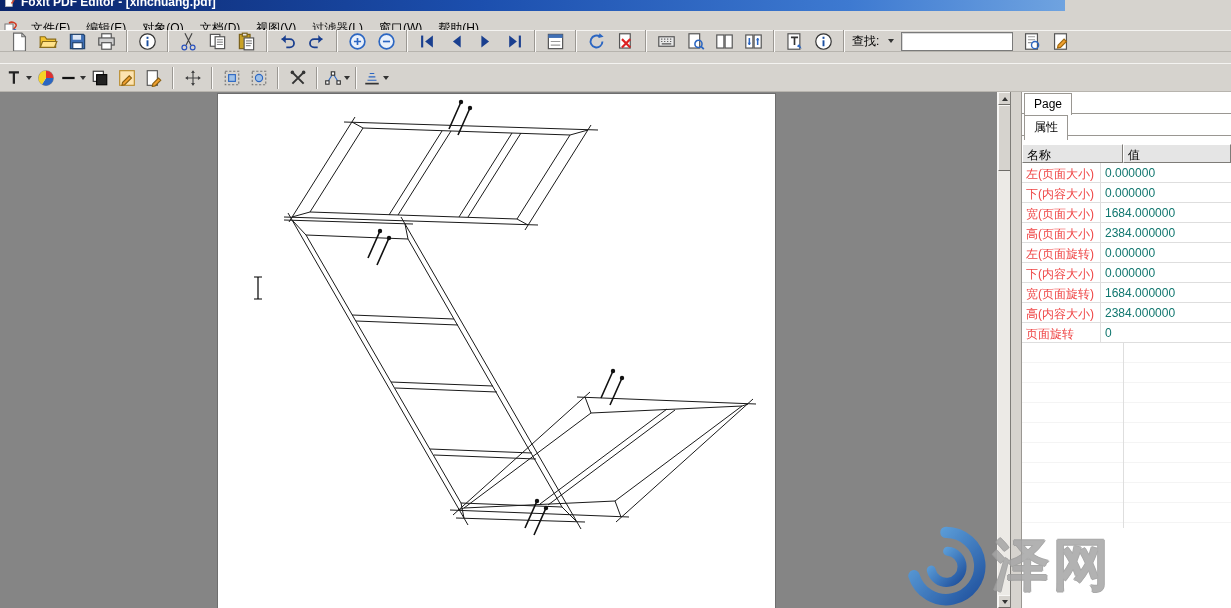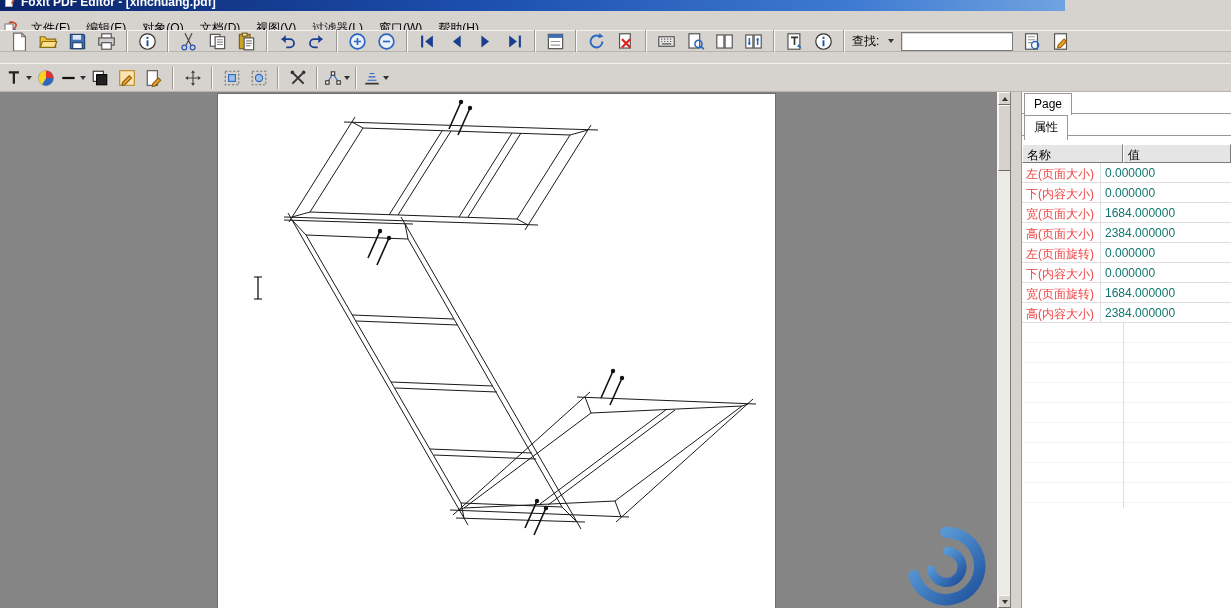--- a/index.html
+++ b/index.html
@@ -481,32 +481,37 @@
           <div class="g-val">0.000000</div>
         </div>
       <div class="grid-row">
           <div class="g-name">宽(页面旋转)</div>
           <div class="g-val">1684.000000</div>
         </div>
       <div class="grid-row">
           <div class="g-name">高(内容大小)</div>
           <div class="g-val">2384.000000</div>
         </div>
+      <div class="grid-row">
+          <div class="g-name">页面旋转</div>
+          <div class="g-val">0</div>
+        </div>
       <div class="grid-rest">
           <div class="col-divider"></div>
         </div>
     </div>
   </div>
 
 </div>
 
 <div class="watermark">
   <svg width="82" height="82" viewBox="0 0 100 100">
     <defs>
         <linearGradient id="wg" x1="0" y1="0" x2="1" y2="1">
           <stop offset="0" stop-color="#64b5f6"></stop>
           <stop offset="1" stop-color="#0d47a1"></stop>
         </linearGradient>
       </defs>
     <path d="M50 9a41 41 0 1 1-39 53" fill="none" stroke="url(#wg)" stroke-width="14" stroke-linecap="round"></path>
     <path d="M52 32a19 19 0 1 1-20 23" fill="none" stroke="url(#wg)" stroke-width="11" stroke-linecap="round"></path>
   </svg>
+  <span class="wm-text">泽网</span>
 </div>
 
 </body></html>

